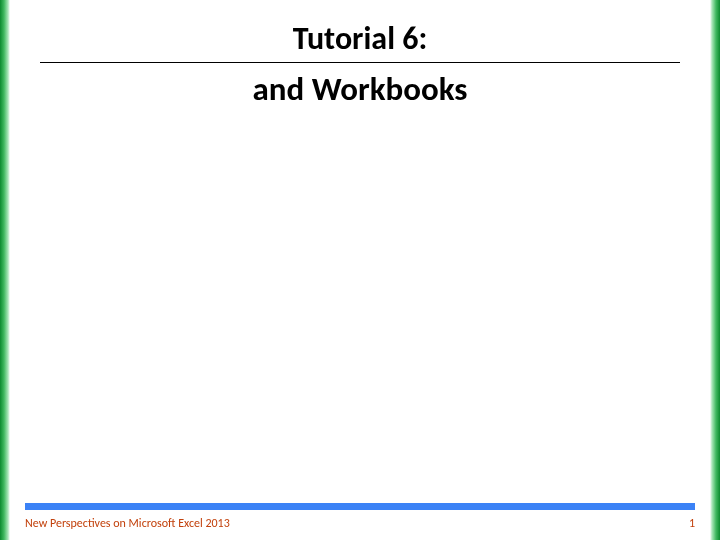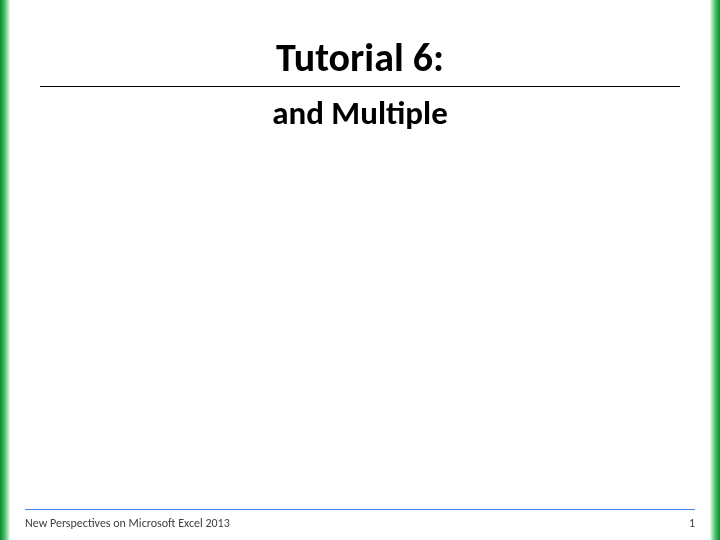--- a/index.html
+++ b/index.html
@@ -40,67 +40,66 @@
     padding: 20px 30px 15px 30px;
     display: flex;
     flex-direction: column;
   }
   .title-block {
     text-align: center;
     color: #000000;
     font-weight: bold;
   }
   .title-line1 {
-    font-size: 40px;
+    font-size: 32px;
     line-height: 1.2;
     padding-bottom: 4px;
-    margin-top: 14px;
   }
   .divider {
     border-bottom: 1.5px solid #000000;
     margin: 0 0 6px 0;
   }
   .title-line2 {
     font-size: 33px;
     line-height: 1.25;
   }
   .title-line3 {
     font-size: 33px;
     line-height: 1.25;
   }
   .footer {
     position: absolute;
     left: 25px;
     right: 25px;
     bottom: 10px;
-    border-top: 1px solid #3b82f6;
+    border-top: 7px solid #3b82f6;
     padding-top: 6px;
     display: flex;
     justify-content: space-between;
     align-items: center;
     font-size: 12px;
-    color: #404040;
+    color: #c2410c;
   }
   .footer-left {
     font-family: Calibri, Arial, sans-serif;
   }
   .footer-right {
     font-family: Calibri, Arial, sans-serif;
   }
 </style>
 </head>
 <body>
 
 <div class="left-border"></div>
 <div class="right-border"></div>
 
 <div class="content">
   <div class="title-block">
     <div class="title-line1">Tutorial 6:</div>
     <div class="divider"></div>
-    <div class="title-line3">and Multiple</div>
+    <div class="title-line3">and Workbooks</div>
   </div>
 </div>
 
 <div class="footer">
   <span class="footer-left">New Perspectives on Microsoft Excel 2013</span>
   <span class="footer-right">1</span>
 </div>
 
 </body></html>

